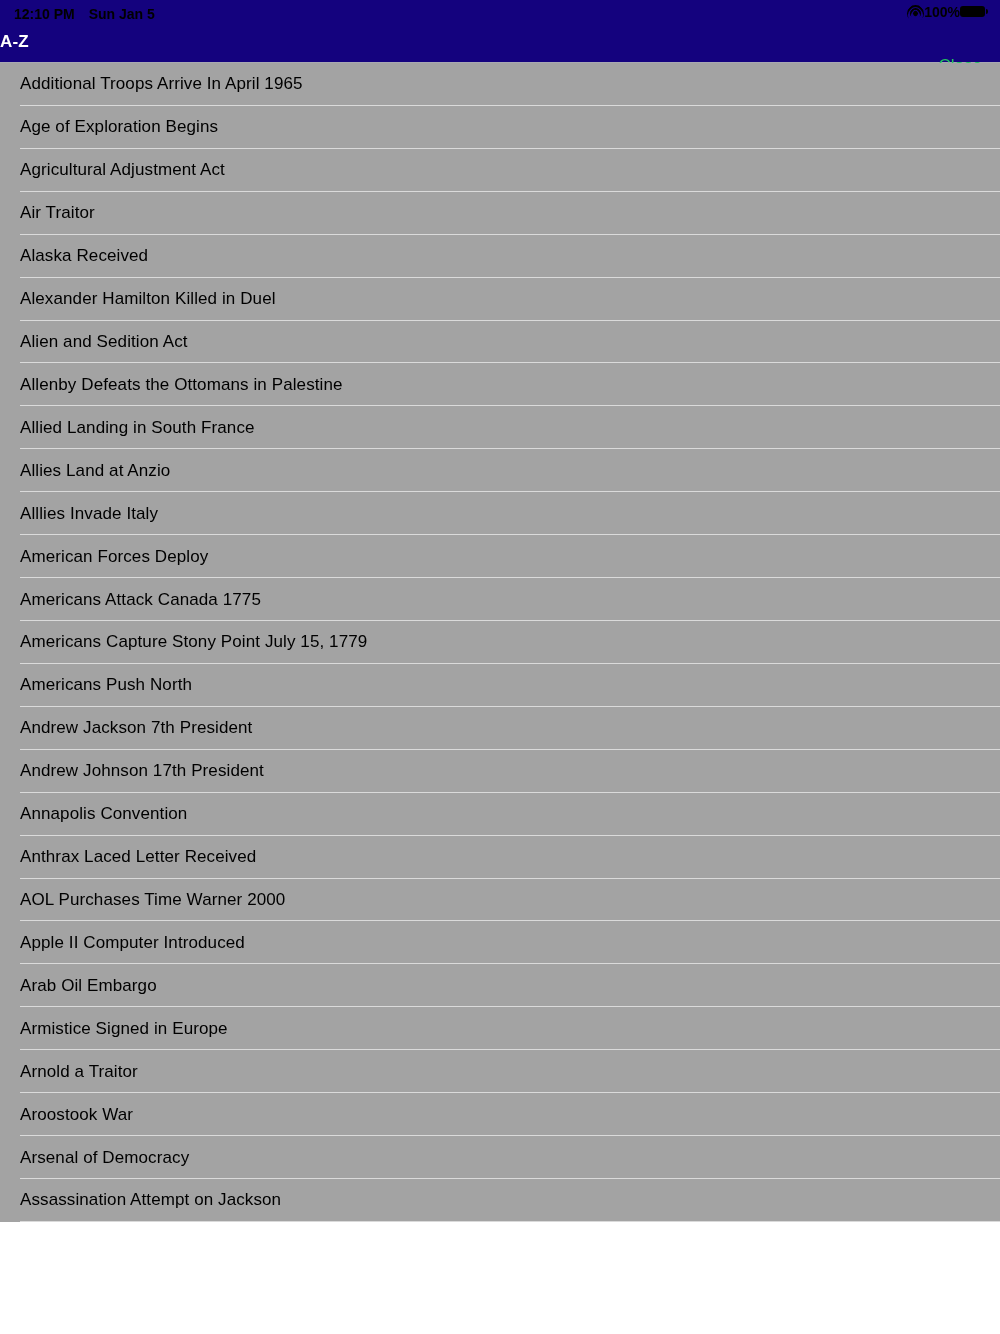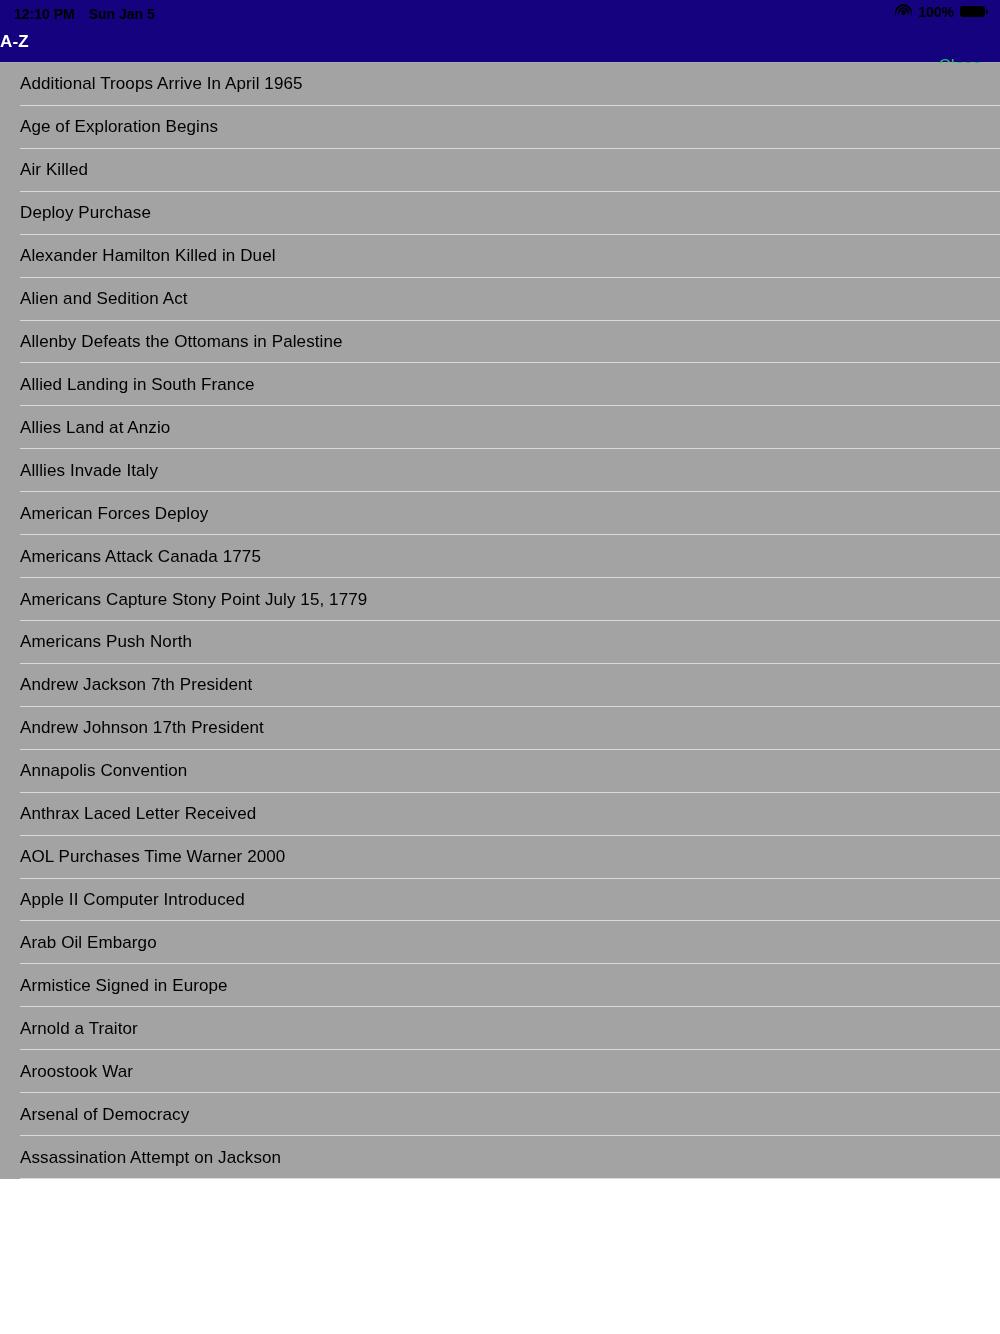--- a/index.html
+++ b/index.html
@@ -20,21 +20,21 @@
     height: 20px;
     display: flex;
     align-items: center;
     justify-content: space-between;
     padding: 0 8px 0 8px;
     color: #000000;
     font-size: 14px;
     font-weight: 700;
   }
   .status-left { display: flex; align-items: center; gap: 14px; padding-left: 6px; padding-top: 7px; }
-  .status-right { display: flex; gap: 6px; padding-right: 4px; padding-top: 3px; }
+  .status-right { display: flex; align-items: center; padding-right: 4px; padding-top: 3px; }
   .status-right .pct { font-weight: 700; }
   .wifi { width: 17px; height: 13px; position: relative; display: inline-block; }
   .wifi span {
     position: absolute;
     border: solid #000000;
     border-width: 2px 2px 0 0;
     border-radius: 50%;
     transform: rotate(-45deg);
     box-sizing: border-box;
   }
@@ -134,27 +134,30 @@
 <div class="list">
   <div class="list-item">
     <span class="label">Additional Troops Arrive In April 1965</span>
   </div>
 
 
   <div class="list-item">
     <span class="label">Age of Exploration Begins</span>
   </div>
 
-
-  <div class="list-item">
-    <span class="label">Air Killed</span>
-  </div>
-
-  <div class="list-item">
-    <span class="label">Deploy Purchase</span>
+  <div class="list-item">
+    <span class="label">Agricultural Adjustment Act</span>
+  </div>
+
+  <div class="list-item">
+    <span class="label">Air Traitor</span>
+  </div>
+
+  <div class="list-item">
+    <span class="label">Alaska Received</span>
   </div>
 
   <div class="list-item">
     <span class="label">Alexander Hamilton Killed in Duel</span>
   </div>
 
   <div class="list-item">
     <span class="label">Alien and Sedition Act</span>
   </div>
 

